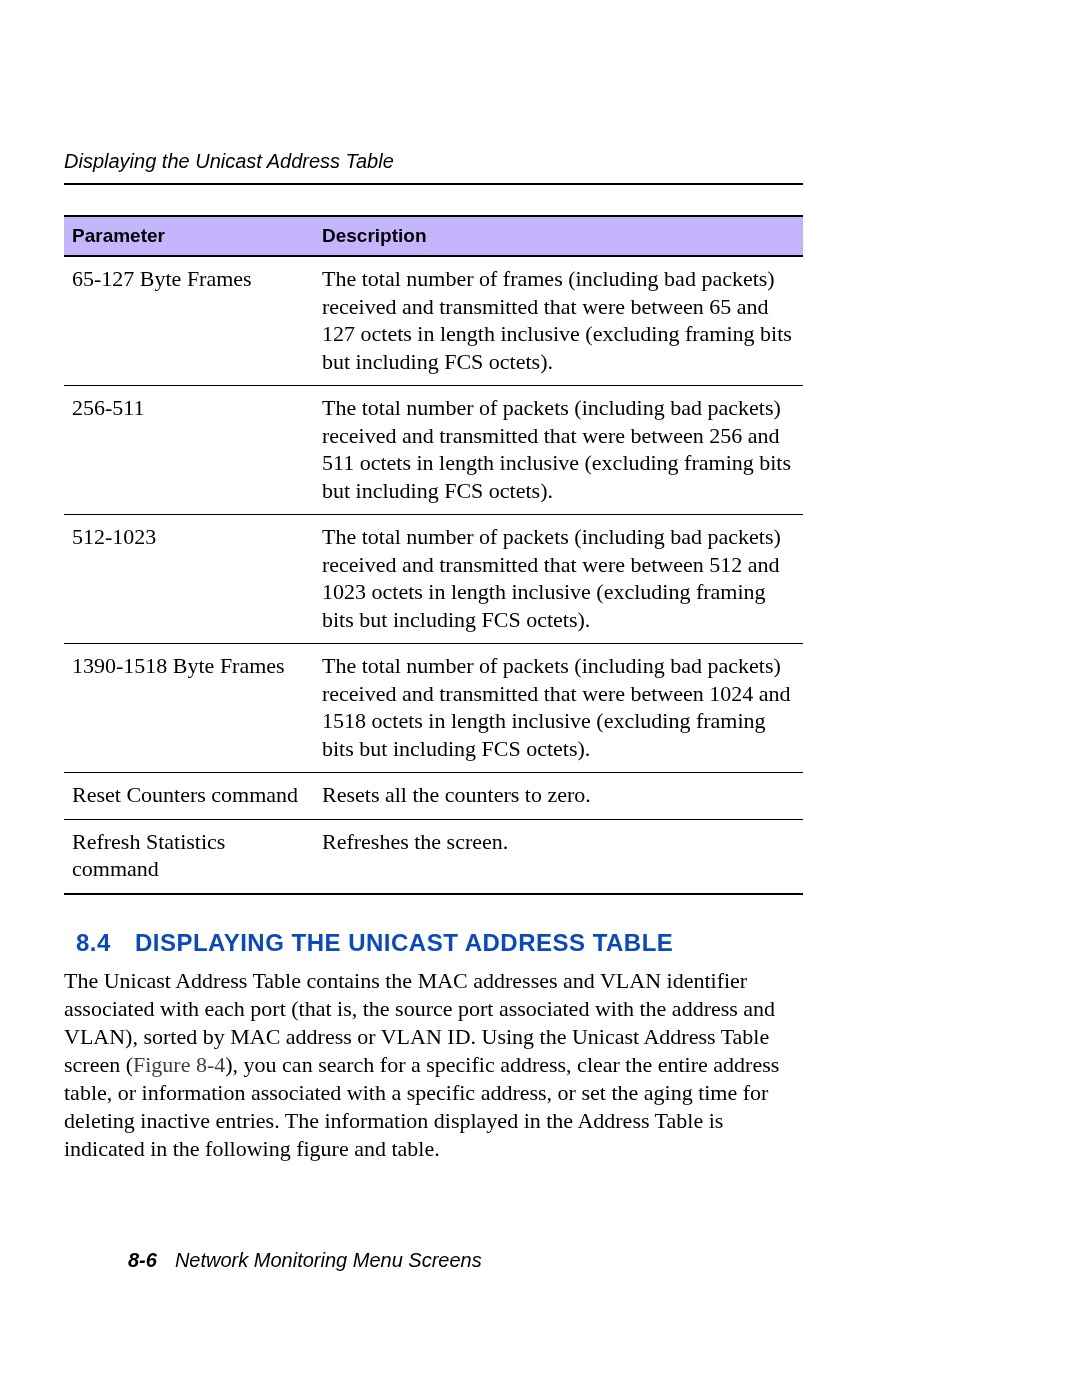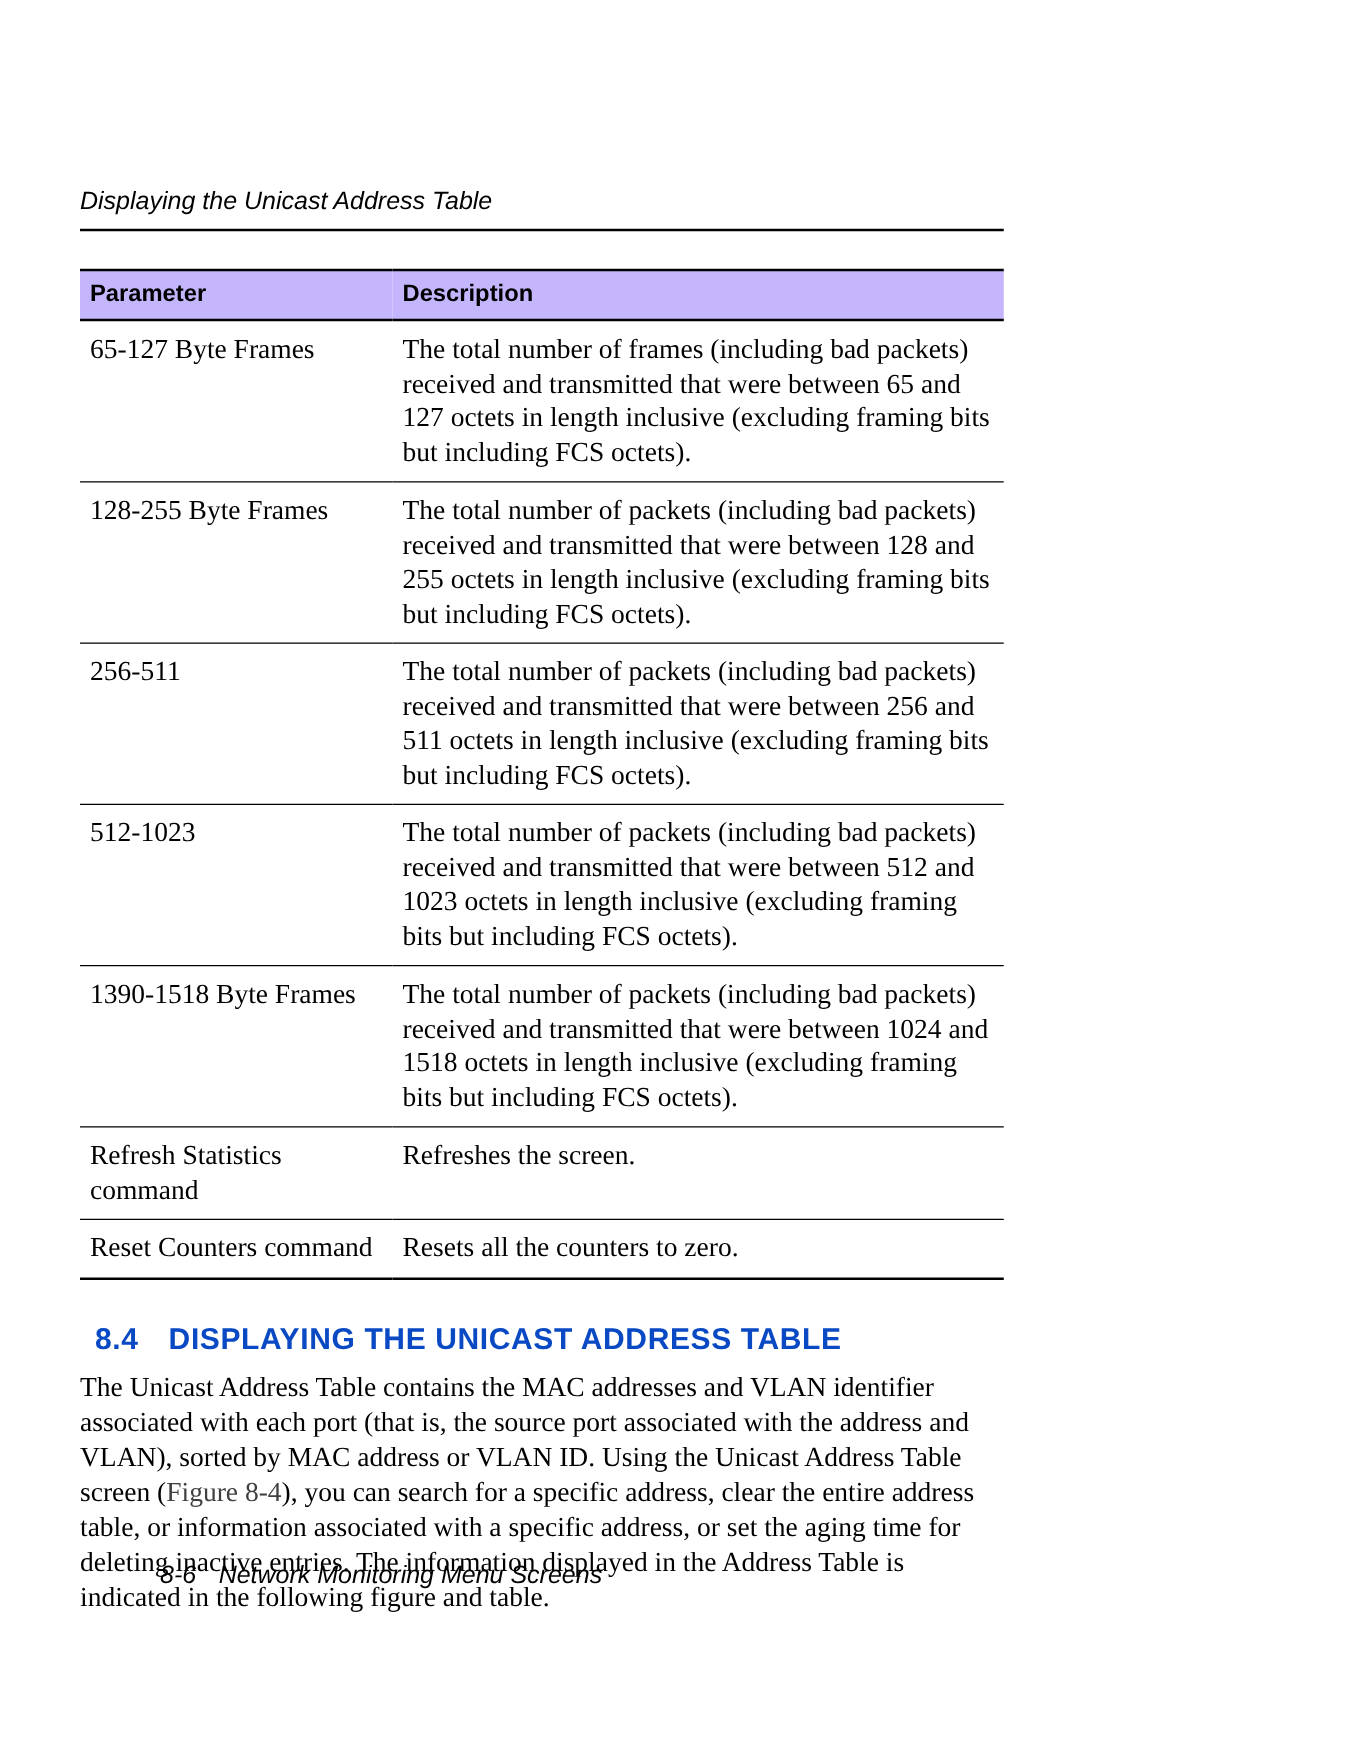--- a/index.html
+++ b/index.html
@@ -64,21 +64,21 @@
   }
   .body-text .figref { color: #404040; }
   .footer {
     position: absolute;
     left: 128px;
     bottom: 125px;
     font-family: Arial, Helvetica, sans-serif;
     font-style: italic;
     font-size: 20px;
   }
-  .footer .pg { font-weight: normal; font-style: italic; margin-right: 18px; }
+  .footer .pg { font-weight: bold; font-style: italic; margin-right: 18px; }
 </style>
 </head>
 <body>
 
 <div class="page">
 
   <div class="running-head">Displaying the Unicast Address Table</div>
   <hr class="head-rule">
 
   <table class="param">
@@ -87,42 +87,38 @@
         <th>Parameter</th>
         <th>Description</th>
       </tr>
     </thead>
     <tbody>
       <tr>
         <td>65-127 Byte Frames</td>
         <td>The total number of frames (including bad packets) received and transmitted that were between 65 and 127 octets in length inclusive (excluding framing bits but including FCS octets).</td>
       </tr>
       <tr>
-        <td>128-255 Byte Frames</td>
-        <td>The total number of packets (including bad packets) received and transmitted that were between 128 and 255 octets in length inclusive (excluding framing bits but including FCS octets).</td>
-      </tr>
-      <tr>
         <td>256-511</td>
         <td>The total number of packets (including bad packets) received and transmitted that were between 256 and 511 octets in length inclusive (excluding framing bits but including FCS octets).</td>
       </tr>
       <tr>
         <td>512-1023</td>
         <td>The total number of packets (including bad packets) received and transmitted that were between 512 and 1023 octets in length inclusive (excluding framing bits but including FCS octets).</td>
       </tr>
       <tr>
         <td>1390-1518 Byte Frames</td>
         <td>The total number of packets (including bad packets) received and transmitted that were between 1024 and 1518 octets in length inclusive (excluding framing bits but including FCS octets).</td>
       </tr>
       <tr>
+        <td>Reset Counters command</td>
+        <td>Resets all the counters to zero.</td>
+      </tr>
+      <tr>
         <td>Refresh Statistics command</td>
         <td>Refreshes the screen.</td>
-      </tr>
-      <tr>
-        <td>Reset Counters command</td>
-        <td>Resets all the counters to zero.</td>
       </tr>
     </tbody>
   </table>
 
   <div class="section">
     <div class="sec-heading">
       <span class="num">8.4</span><span>DISPLAYING THE UNICAST ADDRESS TABLE</span>
     </div>
     <p class="body-text">
       <span>The Unicast Address Table contains the MAC addresses and VLAN identifier associated with each port (that is, the source port associated with the address and VLAN), sorted by MAC address or VLAN ID. Using the Unicast Address Table screen (</span><a class="figref">Figure 8-4</a><span>), you can search for a specific address, clear the entire address table, or information associated with a specific address, or set the aging time for deleting inactive entries. The information displayed in the Address Table is indicated in the following figure and table.</span>

